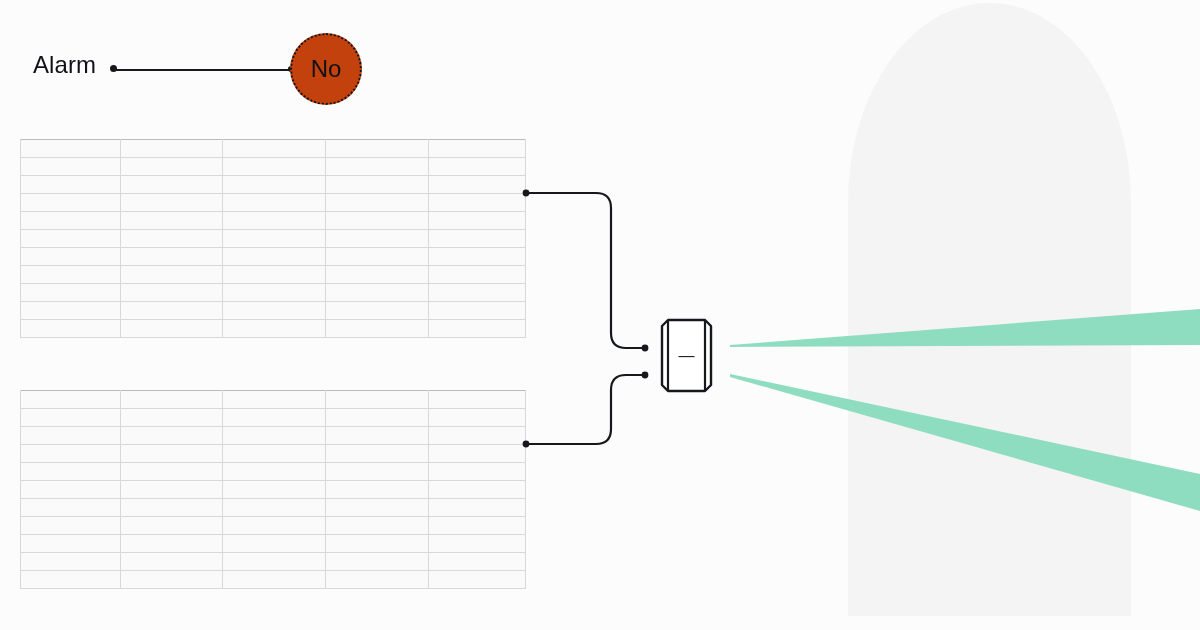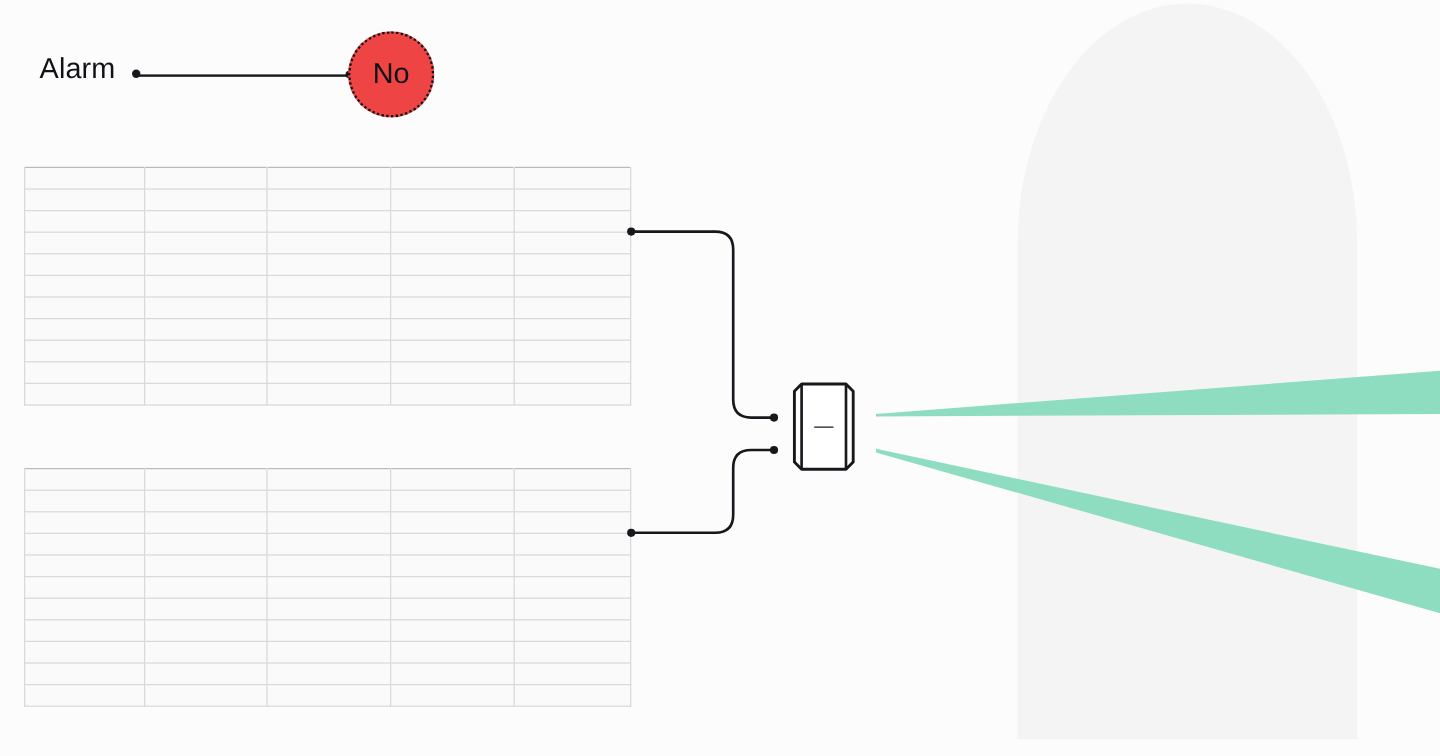--- a/index.html
+++ b/index.html
@@ -43,21 +43,21 @@
     left: 0; top: 0;
     width: 1200px; height: 630px;
     z-index: 1;
     pointer-events: none;
   }
 
   
   .alarm-group {
     position: absolute;
     left: 0;
-    top: 0;
+    top: 7px;
     width: 400px;
     height: 130px;
     z-index: 4;
   }
   .alarm-label {
     position: absolute;
     left: 33px;
     top: 46px;
     font-size: 24px;
     color: #111216;
@@ -91,21 +91,21 @@
     border-radius: 50%;
     background: #16181c;
   }
   .status-chip {
     position: absolute;
     left: 290px;
     top: 26px;
     width: 72px;
     height: 72px;
     border-radius: 50%;
-    background: #ef4444;
+    background: #c2410c;
     border: 2px dotted #111216;
     box-sizing: border-box;
     display: flex;
     align-items: center;
     justify-content: center;
   }
   .status-chip-text {
     font-size: 24px;
     color: #111216;
     line-height: 1;

